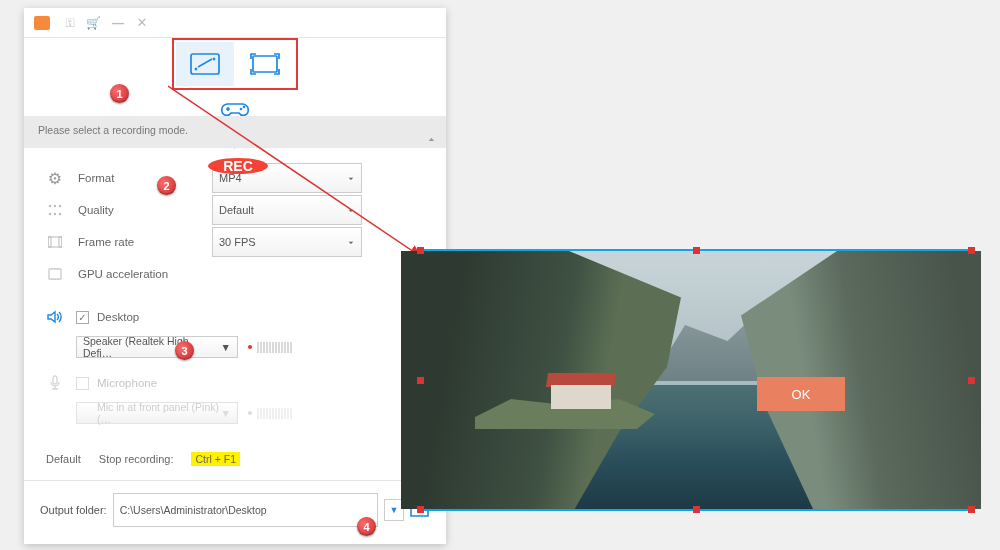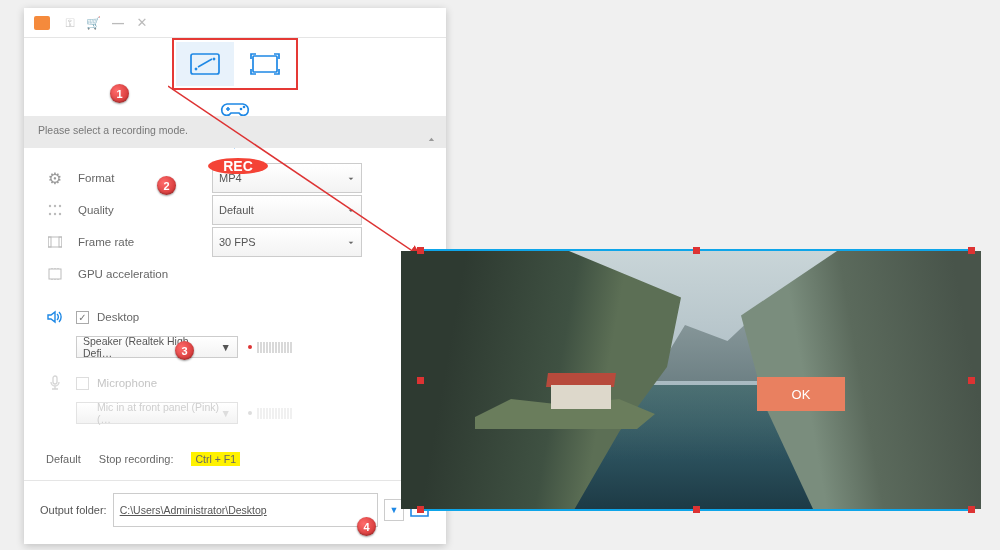--- a/index.html
+++ b/index.html
@@ -43,21 +43,21 @@
   .vu { display: flex; align-items: center; gap: 1px; }
   .vu .dot { width: 4px; height: 4px; background: #d33; border-radius: 50%; margin-right: 4px; }
   .vu .dot.dim { background: #ddd; }
   .vu .bar { width: 2px; height: 11px; background: #d9d9d9; }
   .vu.dim .bar { background: #f0f0f0; }
 
   .shortcut { padding: 14px 22px; font-size: 11px; color: #666; display: flex; align-items: center; gap: 18px; }
   .shortcut .key { background: #fff200; padding: 1px 4px; font-size: 10.5px; }
 
   .outbar { border-top: 1px solid #e5e5e5; padding: 12px 16px; display: flex; align-items: center; gap: 6px; font-size: 11px; color: #555; }
-  .outin { flex: 1; height: 20px; border: 1px solid #ccc; font-size: 10.5px; padding: 16px 6px; display:flex; align-items:center; color:#555;text-decoration:underline; }
+  .outin { flex: 1; height: 20px; border: 1px solid #ccc; font-size: 10.5px; padding: 16px 6px; display:flex; align-items:center; color:#555; }
   .outdd { width: 20px; height: 22px; border: 1px solid #ccc; background:#fff; display:flex; align-items:center; justify-content:center; color:#1e88e5; font-size:9px; cursor:pointer; }
   .outfolder { color:#1e88e5; cursor:pointer; display:flex; align-items:center; }
 
   .callout { position: absolute; width: 19px; height: 19px; border-radius: 50%; background: radial-gradient(circle at 35% 35%, #ff6b6b, #c62828); color: #fff; font-size: 11px; font-weight: bold; display: flex; align-items: center; justify-content: center; box-shadow: 0 1px 2px rgba(0,0,0,.4), inset 0 -1px 2px rgba(0,0,0,.3); }
 
   
   .preview { position: absolute; left: 419px; top: 249px; width: 554px; height: 262px; border: 2px solid #0ea5e9; }
   .scene { position: absolute; inset: 0; }
   .sky { position:absolute; inset:0; background: linear-gradient(#c9d5d8 0%, #b3c2c8 40%, #7e9aa6 100%); }
   .mtn-l { position:absolute; left:-20px; top:0; width:280px; height:100%; background: linear-gradient(100deg,#2e3a31 20%,#3f5142 55%,#5c6f55 70%); clip-path: polygon(0 0,60% 0,100% 18%,95% 45%,78% 70%,62% 100%,0 100%); }

